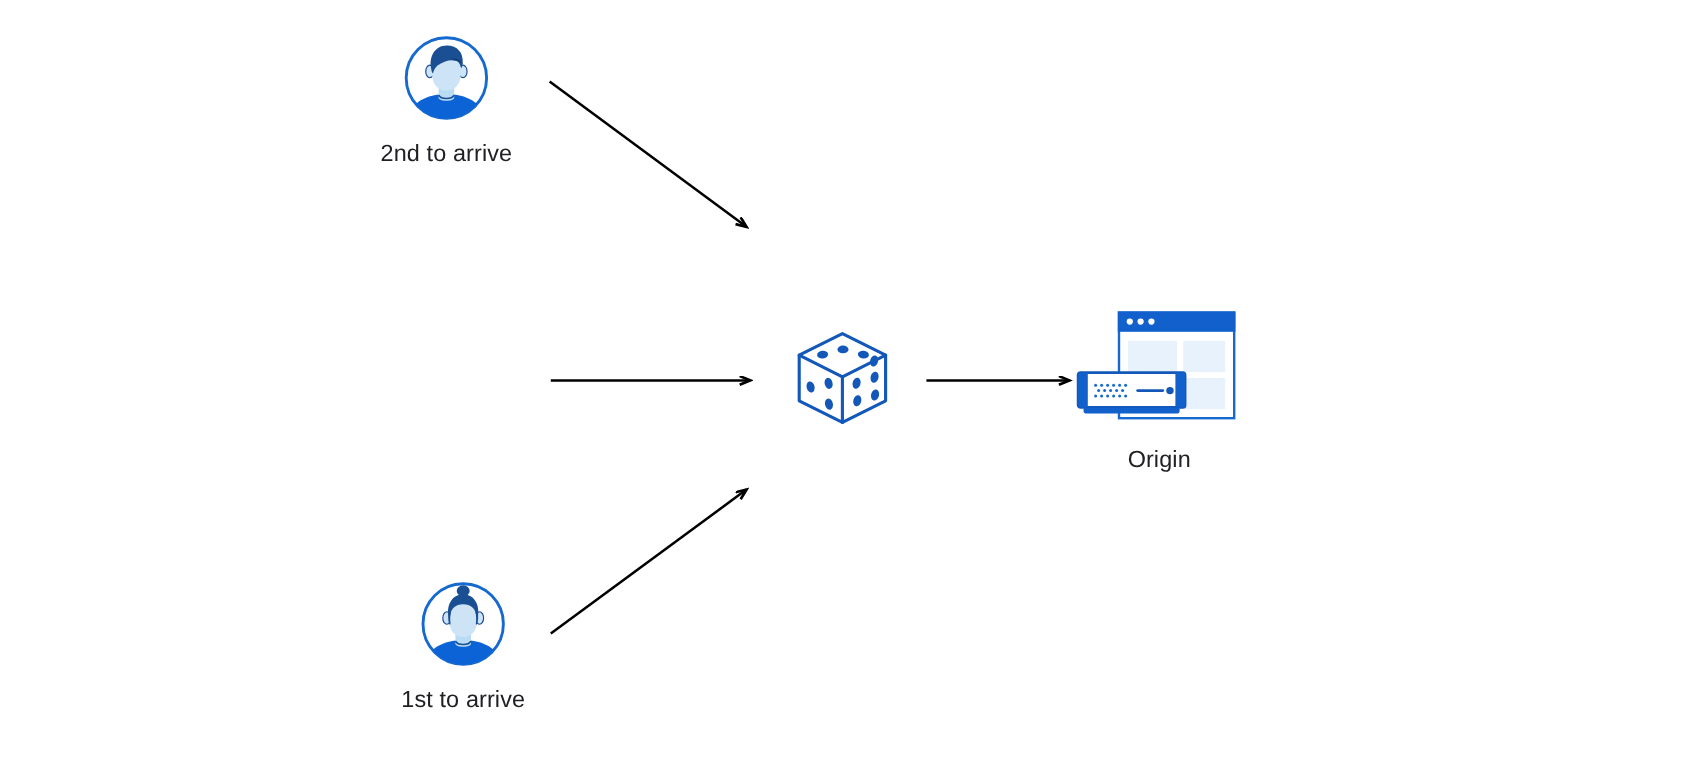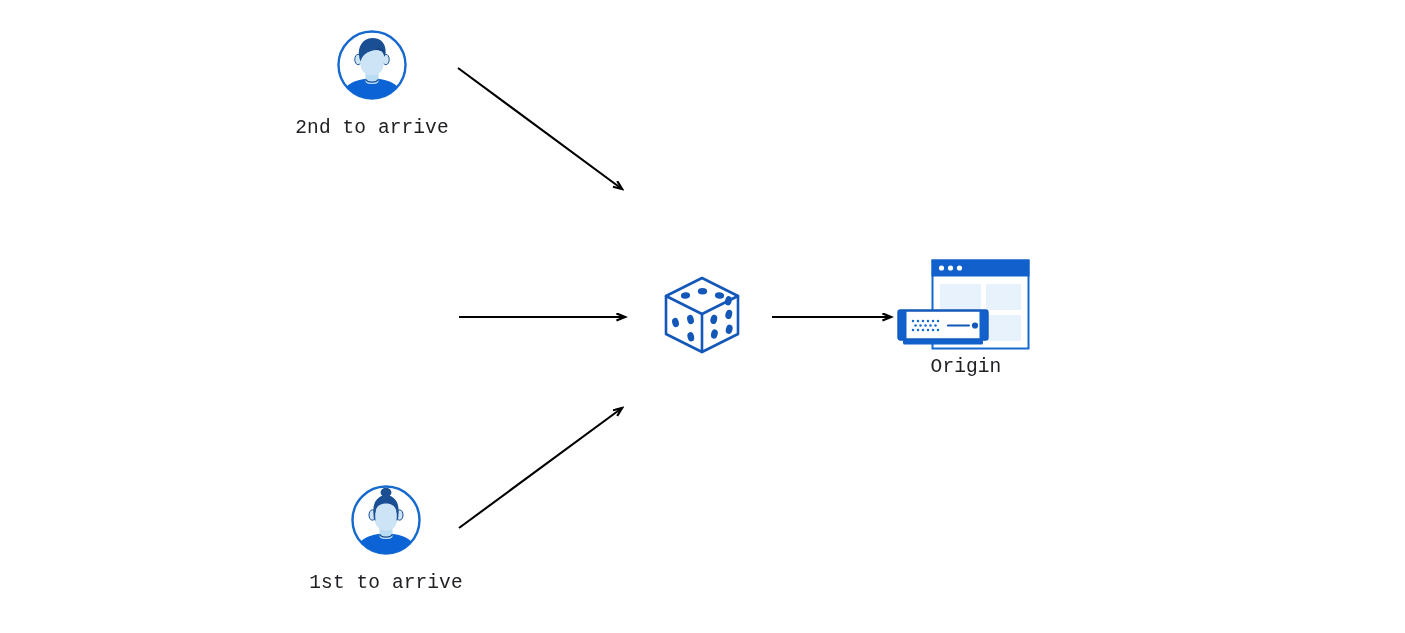--- a/index.html
+++ b/index.html
@@ -12,37 +12,36 @@
     height: 633px;
     font-family: "Liberation Sans", sans-serif;
     position: relative;
     overflow: hidden;
   }
   .canvas {
     position: absolute;
     inset: 0;
     width: 1405px;
     height: 633px;
-    font-family: Liberation Mono, monospace;
   }
   .node {
     position: absolute;
     display: flex;
     flex-direction: column;
     align-items: center;
   }
   .node-label {
     font-size: 19.5px;
     color: #202124;
     letter-spacing: 0.1px;
     white-space: nowrap;
     line-height: 1;
   }
   .avatar-node .node-label { margin-top: 17px; }
-  .origin-node .node-label { }
+  .origin-node .node-label { margin-top: 16px; }
 
   .avatar-wrap { width: 74px; height: 74px; }
   .dice-wrap { width: 86px; height: 86px; }
   .origin-wrap { width: 140px; height: 100px; }
 
   svg { display: block; overflow: visible; }
 
   .arrow-layer {
     position: absolute;
     left: 0; top: 0;

